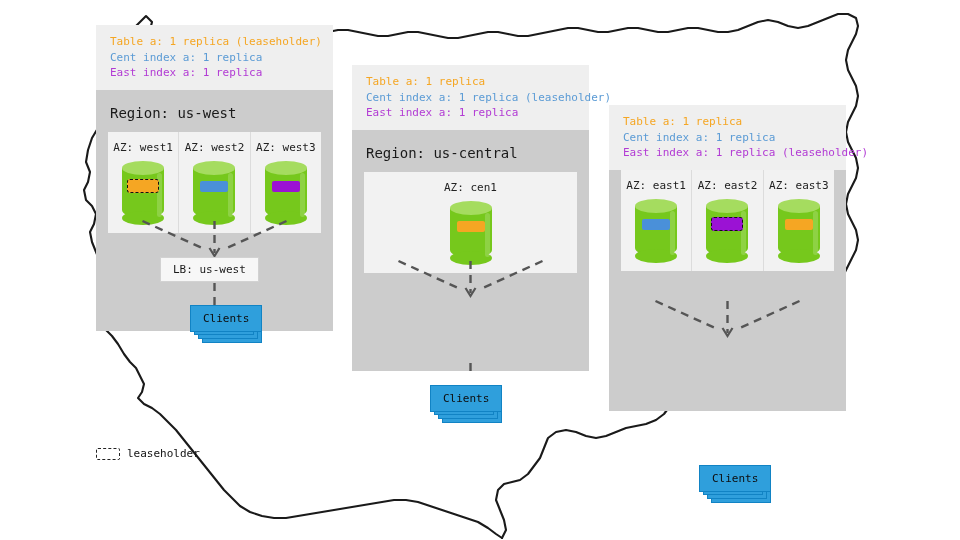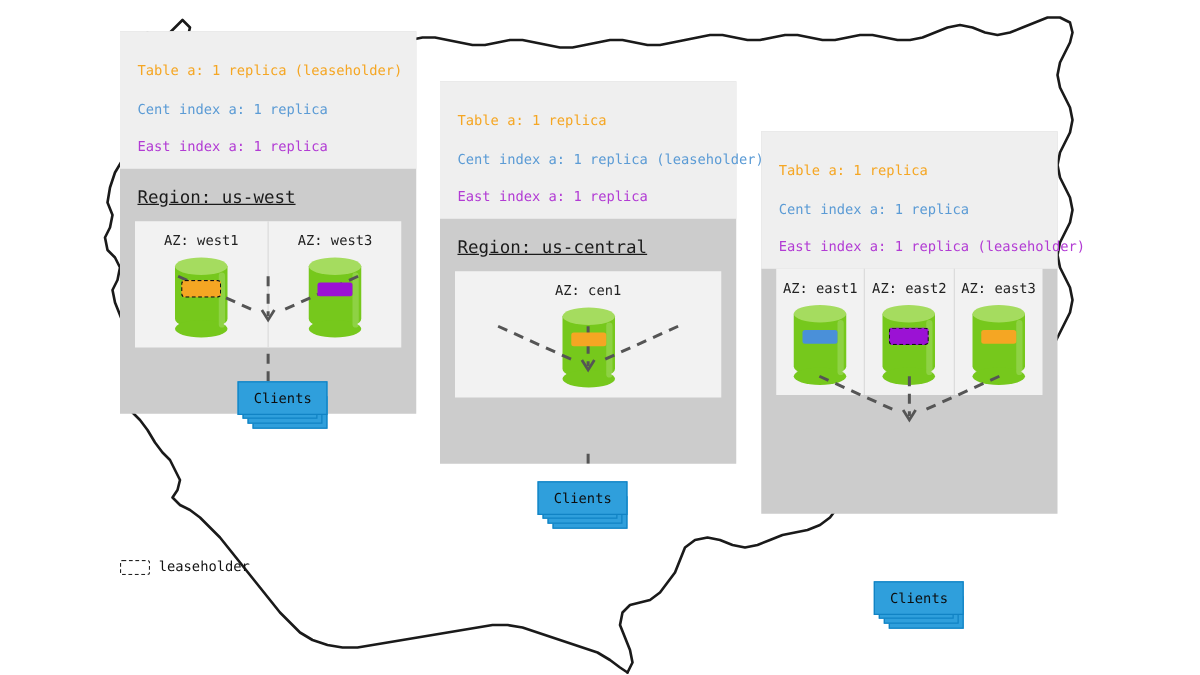--- a/index.html
+++ b/index.html
@@ -12,26 +12,25 @@
 
   
   #usmap{position:absolute;left:0;top:0;width:960px;height:540px;z-index:1;}
 
   
   .region{position:absolute;z-index:3;background:#cccccc;}
   .legend-head{
     background:#efefef;padding:9px 12px 9px 14px;
     line-height:15.5px;font-size:11px;letter-spacing:0px;
   }
-  .legend-head div{white-space:nowrap;margin-top:15px;}
+  .legend-head div{white-space:nowrap;}
 
   .region-title{
     font-size:14px;color:#1a1a1a;padding:15px 0 11px 14px;
     white-space:nowrap;
-    text-decoration:underline;
   }
 
   .az-row{
     display:flex;background:#f2f2f2;margin:0 12px;
   }
   .az-cell{
     flex:1;padding:9px 0 10px 0;position:relative;
     border-right:1px solid #dcdcdc;
     display:flex;flex-direction:column;align-items:center;
   }
@@ -156,36 +155,46 @@
         <div class="az-cell">
           <div class="az-label">AZ: west1</div>
           <div class="cyl">
             <div class="body"></div>
             <div class="top"></div>
             <div class="shine"></div>
             <div class="chip lease" style="background: rgb(245, 166, 35);"></div>
           </div>
         </div>
         <div class="az-cell">
+          <div class="az-label">AZ: west2</div>
+          <div class="cyl">
+            <div class="body"></div>
+            <div class="top"></div>
+            <div class="shine"></div>
+            <div class="chip" style="background: rgb(74, 144, 217);"></div>
+          </div>
+        </div>
+        <div class="az-cell">
           <div class="az-label">AZ: west3</div>
           <div class="cyl">
             <div class="body"></div>
             <div class="top"></div>
             <div class="shine"></div>
             <div class="chip" style="background: rgb(155, 18, 212);"></div>
           </div>
         </div>
       </div>
       <svg class="connectors" viewBox="0 0 237 306">
         <path d="M46.5,196 L108.5,224" stroke="#555" stroke-width="2.4" stroke-dasharray="8,6" fill="none"></path>
         <path d="M190.5,196 L128.5,224" stroke="#555" stroke-width="2.4" stroke-dasharray="8,6" fill="none"></path>
         <path d="M118.5,196 L118.5,228" stroke="#555" stroke-width="2.4" stroke-dasharray="8,6" fill="none"></path>
         <path d="M113.5,223 L118.5,231 L123.5,223" stroke="#555" stroke-width="2.2" fill="none"></path>
         <path d="M118.5,258 L118.5,280" stroke="#555" stroke-width="2.4" stroke-dasharray="8,6" fill="none"></path>
       </svg>
+      <div class="lb" style="top: 232px; left: 64px;">LB: us-west</div>
       <div class="clients" style="top: 280px; left: 94px;">
         <div class="sheet" style="left: 12px; top: 12px; width: 58px; height: 24px;"></div>
         <div class="sheet" style="left: 8px; top: 8px; width: 58px; height: 24px;"></div>
         <div class="sheet" style="left: 4px; top: 4px; width: 58px; height: 24px;"></div>
         <div class="front">Clients</div>
       </div>
     </div>
     <div class="region" style="left: 352px; top: 65px; width: 237px; height: 306px;">
       <div class="legend-head">
         <div style="color: rgb(245, 166, 35);">Table a: 1 replica</div>

